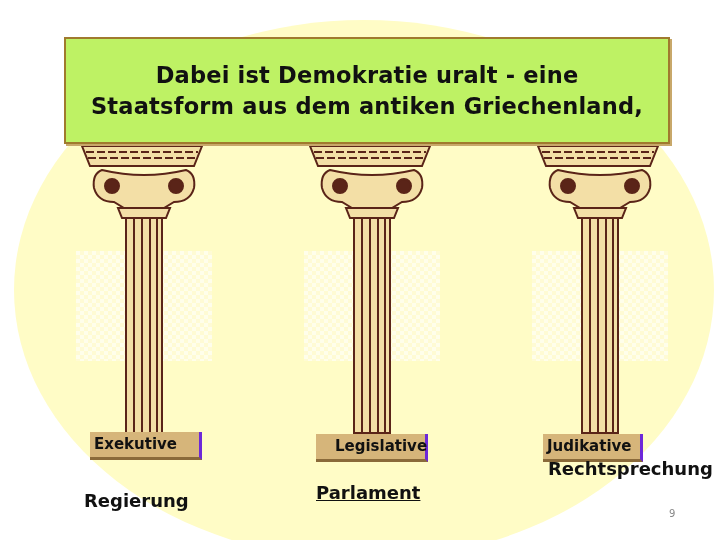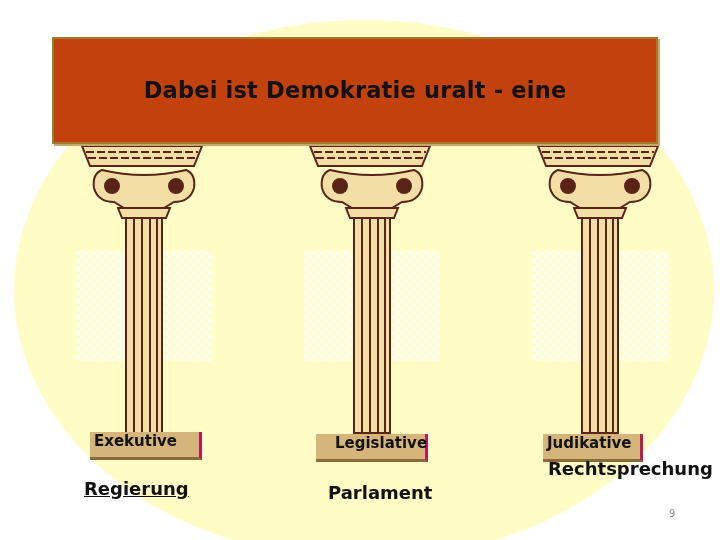--- a/index.html
+++ b/index.html
@@ -7,23 +7,23 @@
       width: 720px; height: 540px; overflow: hidden; position: relative;
       background: #ffffff;
       font-family: "DejaVu Sans", sans-serif;
     }
     .bg-ellipse {
       position: absolute; left: 14px; top: 20px; width: 700px; height: 540px;
       border-radius: 50%;
       background: #fffcc6;
     }
     .title-box {
-      position: absolute; left: 52px; top: 37px; width: 606px; height: 107px;
+      position: absolute; left: 64px; top: 37px; width: 606px; height: 107px;
       box-sizing: border-box;
-      background: #c2410c;
+      background: #bef264;
       border: 2px solid #a07a2e;
       box-shadow: 2px 2px 0 #c8a86a;
       display: flex; align-items: center; justify-content: center;
       text-align: center;
       font-family: "DejaVu Sans", sans-serif;
       font-weight: bold; font-size: 22.5px; line-height: 31px; color: #111;
       z-index: 3;
       letter-spacing: 0.2px;
     }
     .title-box span { display: block; }
@@ -38,41 +38,42 @@
       background-size: 8px 8px;
       background-position: 0 0, 4px 4px;
       opacity: 0.9;
     }
     .column svg { position: absolute; left: 0; top: 0; }
 
     .plinth {
       position: absolute; height: 28px; box-sizing: border-box;
       background: #d6b57a;
       border-bottom: 3px solid #8a6a3a;
-      border-right: 3px solid #be185d;
+      border-right: 3px solid #6d28d9;
       font-weight: bold; font-size: 15px; color: #111;
-      display: flex; align-items: flex-start; padding: 0 4px 4px 4px;
+      display: flex; align-items: flex-end; padding: 0 4px 4px 4px;
       z-index: 2;
     }
     .caption {
       position: absolute; font-weight: bold; font-size: 18px; color: #111;
       z-index: 2;
     }
     .page-num {
       position: absolute; left: 669px; top: 508px; font-size: 10px; color: #888;
     }
   </style>
 </head>
 <body>
 
 <div class="bg-ellipse"></div>
 
 <div class="title-box">
   <div>
     <span>Dabei ist Demokratie uralt - eine</span>
+    <span>Staatsform aus dem antiken Griechenland,</span>
   </div>
 </div>
 
 <div class="column" style="left:74px;">
   <div class="checker"></div>
   <svg width="140" height="330" viewBox="0 0 140 330">
     <g stroke="#5a2418" stroke-width="2" fill="#f3dfa6">
       <polygon points="8,10 128,10 120,30 16,30"></polygon>
       <line x1="12" y1="16" x2="124" y2="16" stroke-dasharray="8,3"></line>
       <line x1="14" y1="22" x2="122" y2="22" stroke-dasharray="8,3"></line>
@@ -84,21 +85,21 @@
       <line x1="60" y1="82" x2="60" y2="297"></line>
       <line x1="68" y1="82" x2="68" y2="297"></line>
       <line x1="76" y1="82" x2="76" y2="297"></line>
       <line x1="83" y1="82" x2="83" y2="297"></line>
     </g>
   </svg>
 </div>
 <div class="plinth" style="left:90px; top:432px; width:112px;">
   <span>Exekutive</span>
 </div>
-<div class="caption" style="left:84px; top:478px;text-decoration:underline;">Regierung</div>
+<div class="caption" style="left:84px; top:490px;">Regierung</div>
 
 <div class="column" style="left:302px;">
   <div class="checker"></div>
   <svg width="140" height="330" viewBox="0 0 140 330">
     <g stroke="#5a2418" stroke-width="2" fill="#f3dfa6">
       <polygon points="8,10 128,10 120,30 16,30"></polygon>
       <line x1="12" y1="16" x2="124" y2="16" stroke-dasharray="8,3"></line>
       <line x1="14" y1="22" x2="122" y2="22" stroke-dasharray="8,3"></line>
       <path d="M28,34 Q18,38 20,52 Q24,66 40,66 L50,72 L90,72 L100,66 Q116,66 120,52 Q122,38 112,34 Q70,44 28,34 Z"></path>
       <circle cx="38" cy="50" r="7" fill="#5a2418"></circle>
@@ -108,21 +109,21 @@
       <line x1="60" y1="82" x2="60" y2="297"></line>
       <line x1="68" y1="82" x2="68" y2="297"></line>
       <line x1="76" y1="82" x2="76" y2="297"></line>
       <line x1="83" y1="82" x2="83" y2="297"></line>
     </g>
   </svg>
 </div>
 <div class="plinth" style="left:316px; top:434px; width:112px;padding-left:19px;">
   <span>Legislative</span>
 </div>
-<div class="caption" style="left:328px; top:482px;">Parlament</div>
+<div class="caption" style="left:316px; top:482px;text-decoration:underline;">Parlament</div>
 
 <div class="column" style="left:530px;">
   <div class="checker"></div>
   <svg width="140" height="330" viewBox="0 0 140 330">
     <g stroke="#5a2418" stroke-width="2" fill="#f3dfa6">
       <polygon points="8,10 128,10 120,30 16,30"></polygon>
       <line x1="12" y1="16" x2="124" y2="16" stroke-dasharray="8,3"></line>
       <line x1="14" y1="22" x2="122" y2="22" stroke-dasharray="8,3"></line>
       <path d="M28,34 Q18,38 20,52 Q24,66 40,66 L50,72 L90,72 L100,66 Q116,66 120,52 Q122,38 112,34 Q70,44 28,34 Z"></path>
       <circle cx="38" cy="50" r="7" fill="#5a2418"></circle>

